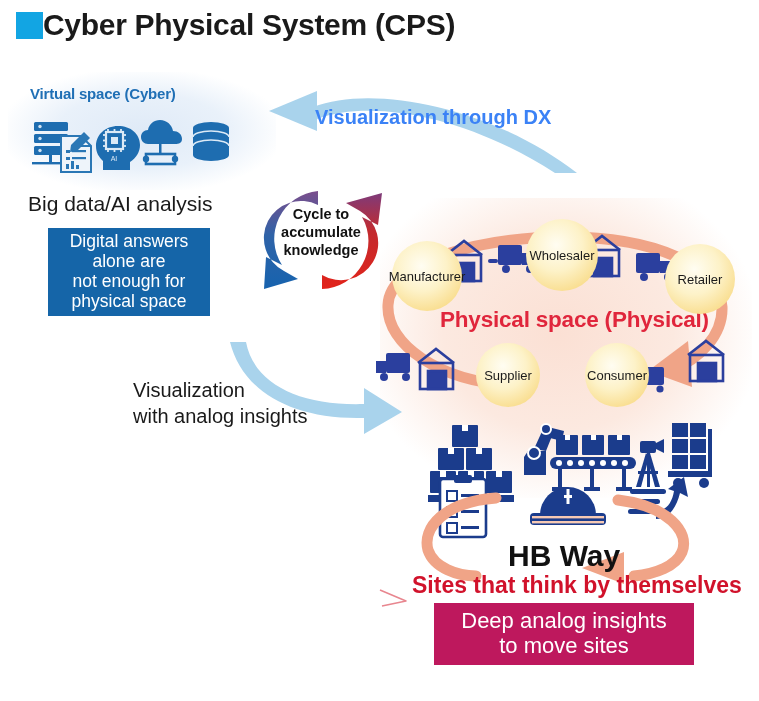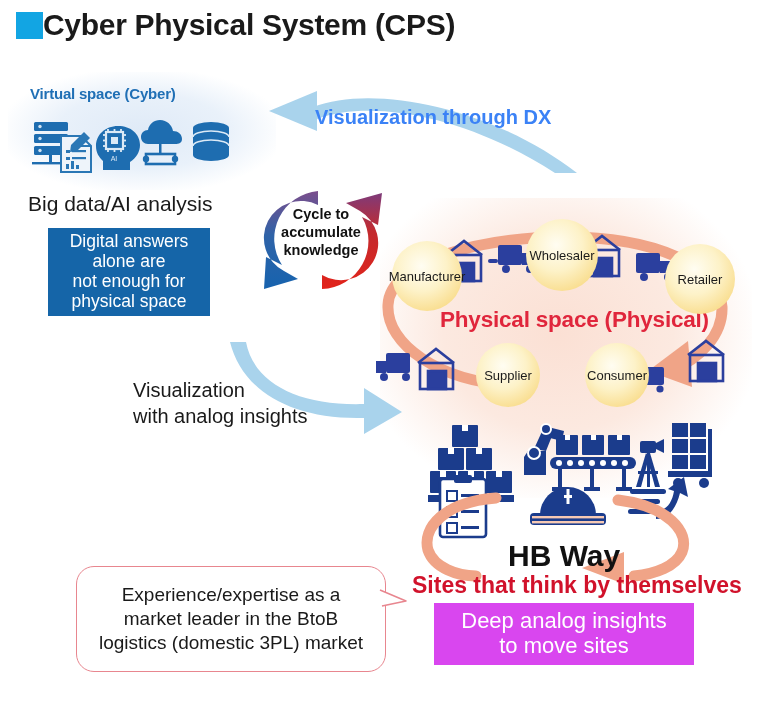--- a/index.html
+++ b/index.html
@@ -65,21 +65,21 @@
     background:radial-gradient(circle at 42% 36%, #fffdf2 0%, #fdf2c8 42%, #f9dd8e 78%, #f3cf73 100%);
     display:flex;align-items:center;justify-content:center;
     font-size:13px;color:#1A1A1A;white-space:nowrap;
   }
 
   
   .hb-icons{position:absolute;left:430px;top:415px;width:260px;height:115px;}
   .hbway-txt{position:absolute;left:508px;top:539px;font-size:30px;font-weight:bold;color:#111;white-space:nowrap;}
   .sites-txt{position:absolute;left:412px;top:572px;font-size:23px;font-weight:bold;color:#D1122B;white-space:nowrap;}
   .red-box{
-    position:absolute;left:434px;top:603px;width:260px;height:62px;background:#d946ef;
+    position:absolute;left:434px;top:603px;width:260px;height:62px;background:#be185d;
     color:#fff;display:flex;align-items:center;justify-content:center;text-align:center;
     font-size:22px;line-height:1.12;
   }
 
   
   .callout{
     position:absolute;left:76px;top:566px;width:308px;height:104px;
     border:1.6px solid #E8868F;border-radius:18px;background:#fff;
     display:flex;align-items:center;justify-content:center;text-align:center;
     font-size:19px;line-height:1.28;color:#1A1A1A;
@@ -405,26 +405,19 @@
   <div class="hbway-txt">HB Way</div>
   <div class="sites-txt">Sites that think by themselves</div>
 
   <div class="red-box">
     <div>
       <div>Deep analog insights</div>
       <div>to move sites</div>
     </div>
   </div>
 
-  <div class="callout">
-    <div>
-      <div>Experience/expertise as a</div>
-      <div>market leader in the BtoB</div>
-      <div>logistics (domestic 3PL) market</div>
-    </div>
-  </div>
   <div class="callout-tail">
     <svg width="34" height="24" viewBox="0 0 34 24">
       <path d="M2 2 L 28 13 L 4 18" fill="#ffffff" stroke="#E8868F" stroke-width="1.6" stroke-linejoin="round"></path>
     </svg>
   </div>
 
 </div>
 
 </body></html>

